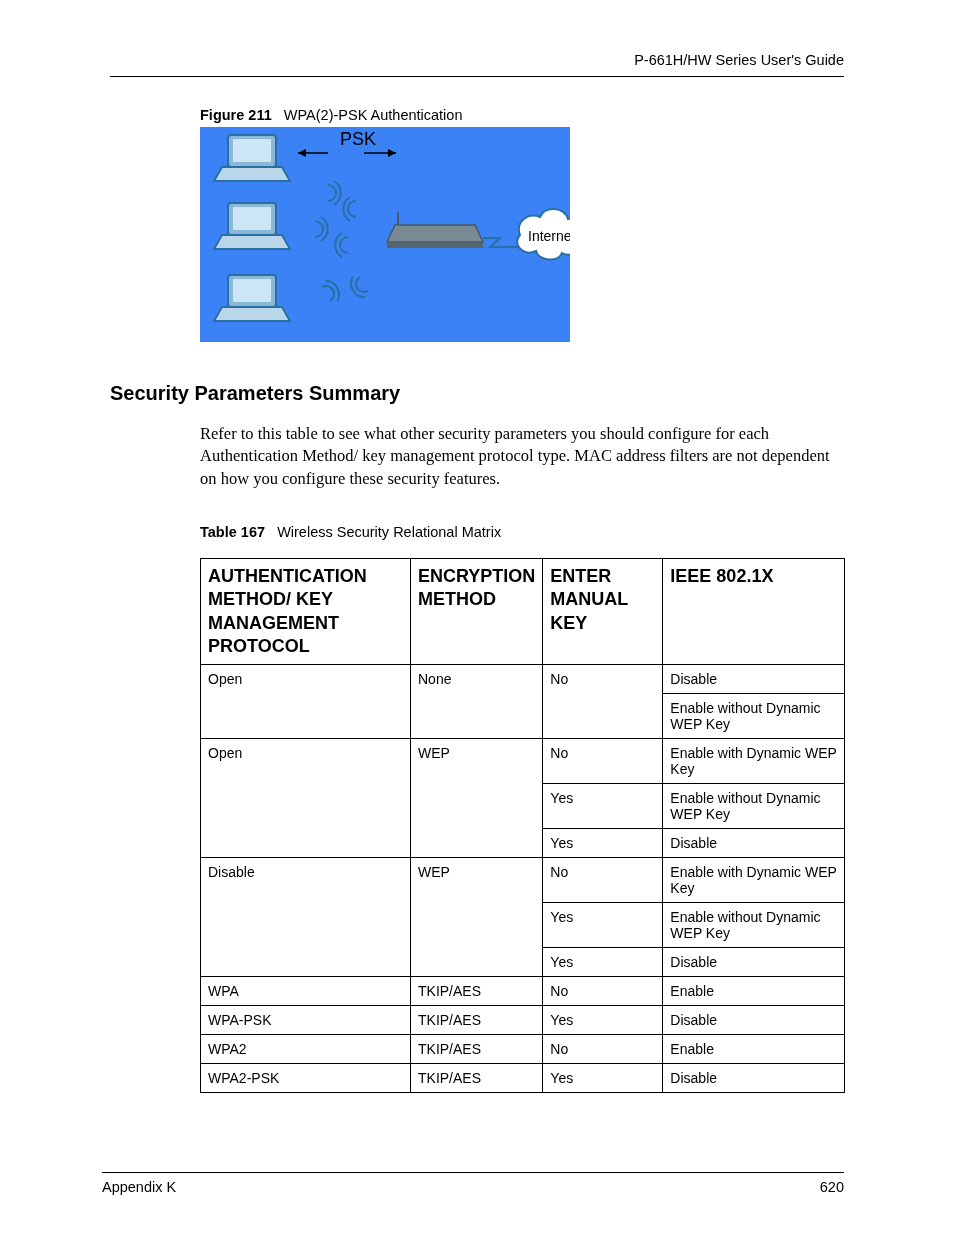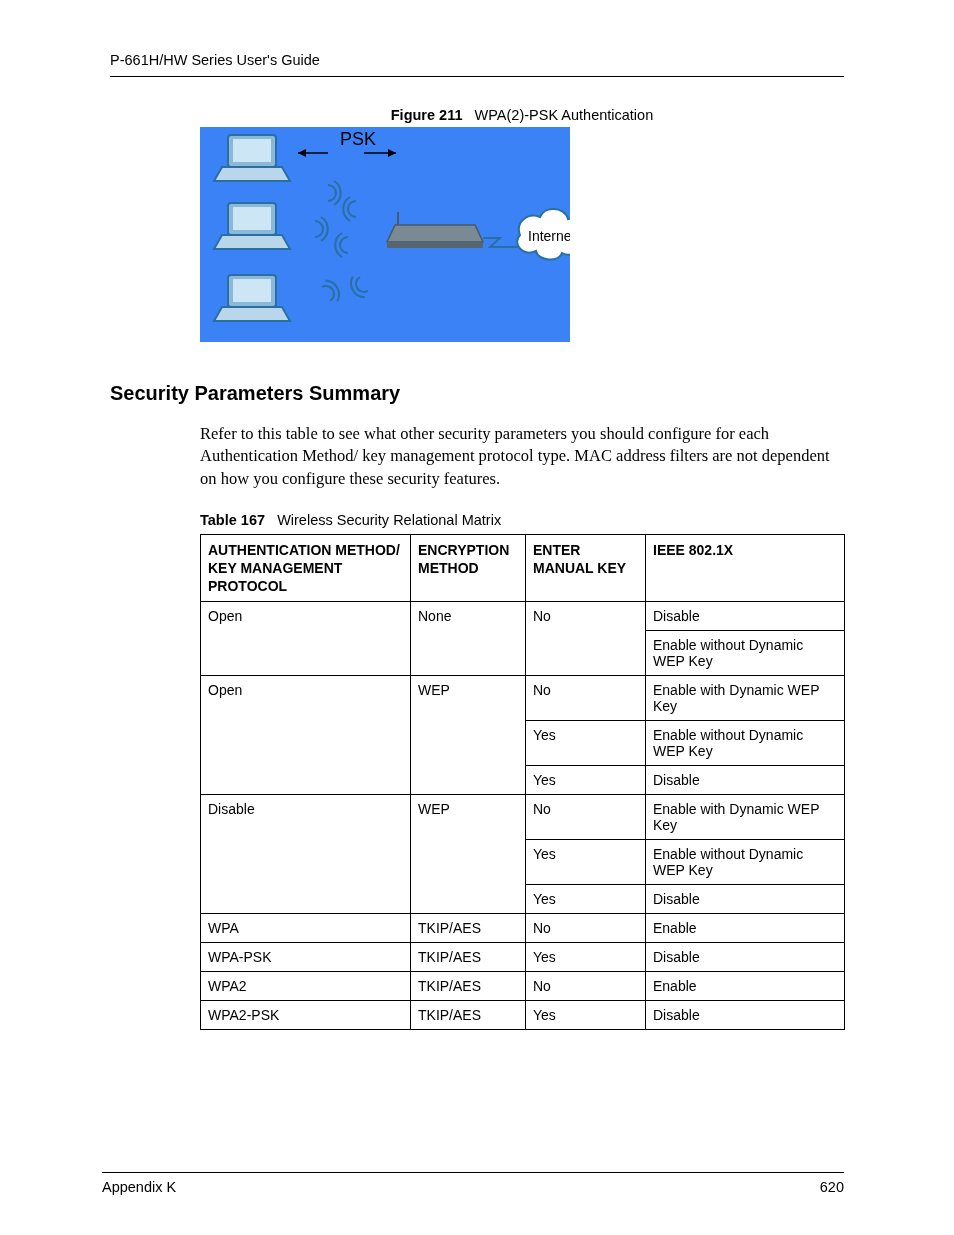--- a/index.html
+++ b/index.html
@@ -14,78 +14,78 @@
     position: relative;
     box-sizing: border-box;
   }
   .page {
     padding: 52px 110px 0 110px;
     box-sizing: border-box;
     height: 100%;
     position: relative;
   }
   .header-text {
+    text-align: right;
     font-size: 14.5px;
     padding-bottom: 8px;
   }
   .header-rule {
     border: none;
     border-top: 1.5px solid #000;
     margin: 0 0 30px 0;
   }
   .fig-block {
     margin-left: 90px;
   }
   .fig-caption {
     font-size: 14.5px;
     margin-bottom: 4px;
-    text-align: center;
   }
   .fig-caption b { font-weight: bold; }
   .diagram {
     width: 370px;
     height: 215px;
     position: relative;
     background: #3b82f6;
     border: none;
   }
   .diagram svg { position:absolute; left:0; top:0; }
   .section-heading {
     font-size: 20px;
     font-weight: bold;
     margin: 40px 0 18px 0;
   }
   .body-text {
     margin-left: 90px;
     font-family: "Times New Roman", Times, serif;
     font-size: 16.5px;
     line-height: 1.35;
-    margin-bottom: 22px;
+    margin-bottom: 34px;
     max-width: 640px;
   }
   .table-caption {
     margin-left: 90px;
     font-size: 14.5px;
-    margin-bottom: 6px;
+    margin-bottom: 18px;
   }
   .table-caption b { font-weight: bold; }
   table.matrix {
     margin-left: 90px;
     border-collapse: collapse;
     width: 645px;
     font-size: 14px;
   }
   table.matrix th, table.matrix td {
     border: 1px solid #000;
     padding: 6px 7px;
     text-align: left;
     vertical-align: top;
   }
   table.matrix th {
-    font-size: 14px;
+    font-size: 18px;
     font-weight: bold;
     text-transform: uppercase;
     line-height: 1.3;
   }
   table.matrix th:nth-child(1){ width: 195px;}
   table.matrix th:nth-child(2){ width: 100px;}
   table.matrix th:nth-child(3){ width: 105px; margin-left: 11px;}
   .footer {
     position: absolute;
     left: 102px;

